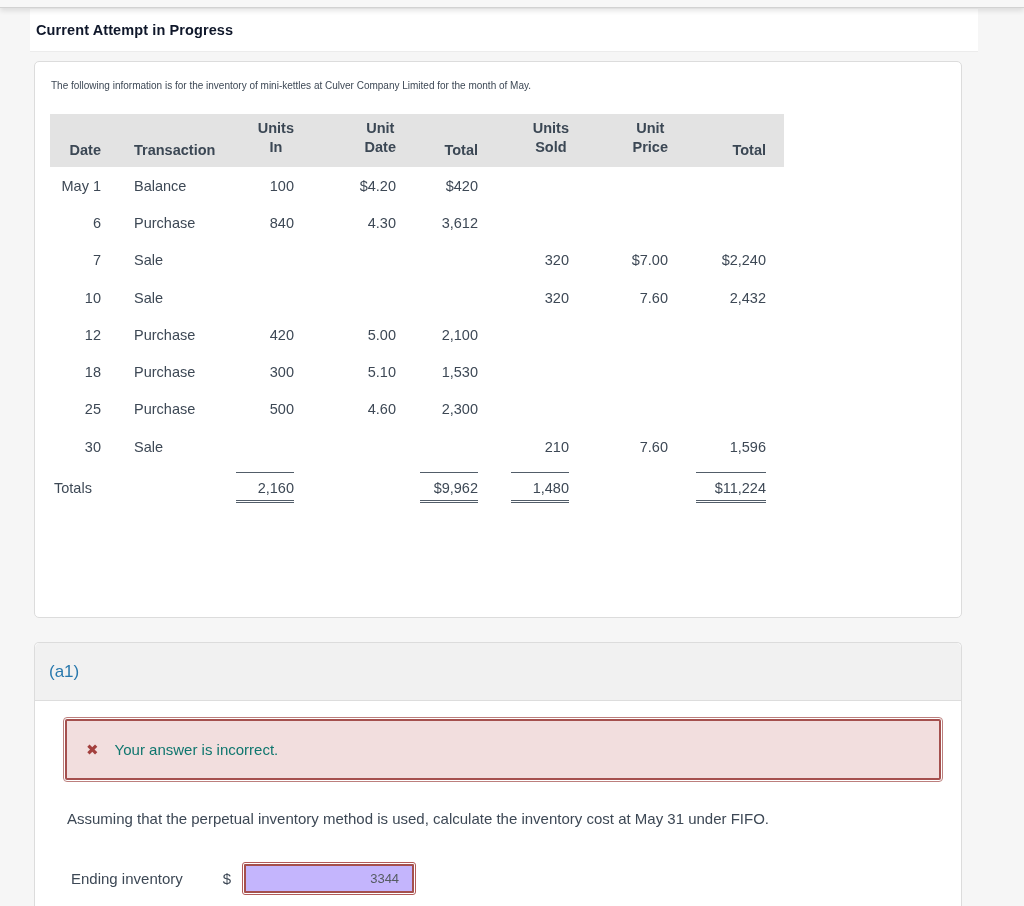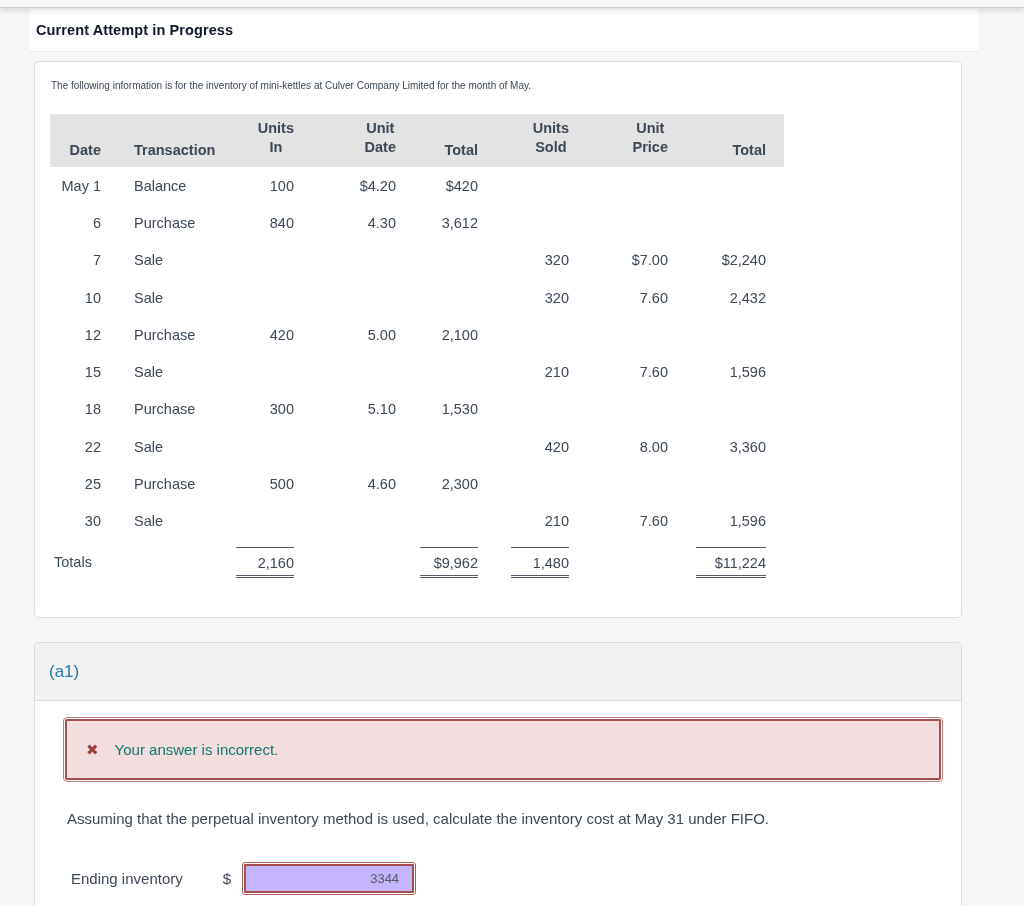--- a/index.html
+++ b/index.html
@@ -190,48 +190,28 @@
           <td class="c0">12</td>
           <td class="c1">Purchase</td>
           <td class="c2">420</td>
           <td class="c3">5.00</td>
           <td class="c4">2,100</td>
           <td class="c5"></td>
           <td class="c6"></td>
           <td class="c7"></td>
         </tr>
         <tr>
-          <td class="c0">15</td>
-          <td class="c1">Sale</td>
-          <td class="c2"></td>
-          <td class="c3"></td>
-          <td class="c4"></td>
-          <td class="c5">210</td>
-          <td class="c6">7.60</td>
-          <td class="c7">1,596</td>
-        </tr>
-        <tr>
           <td class="c0">18</td>
           <td class="c1">Purchase</td>
           <td class="c2">300</td>
           <td class="c3">5.10</td>
           <td class="c4">1,530</td>
           <td class="c5"></td>
           <td class="c6"></td>
           <td class="c7"></td>
-        </tr>
-        <tr>
-          <td class="c0">22</td>
-          <td class="c1">Sale</td>
-          <td class="c2"></td>
-          <td class="c3"></td>
-          <td class="c4"></td>
-          <td class="c5">420</td>
-          <td class="c6">8.00</td>
-          <td class="c7">3,360</td>
         </tr>
         <tr>
           <td class="c0">25</td>
           <td class="c1">Purchase</td>
           <td class="c2">500</td>
           <td class="c3">4.60</td>
           <td class="c4">2,300</td>
           <td class="c5"></td>
           <td class="c6"></td>
           <td class="c7"></td>

